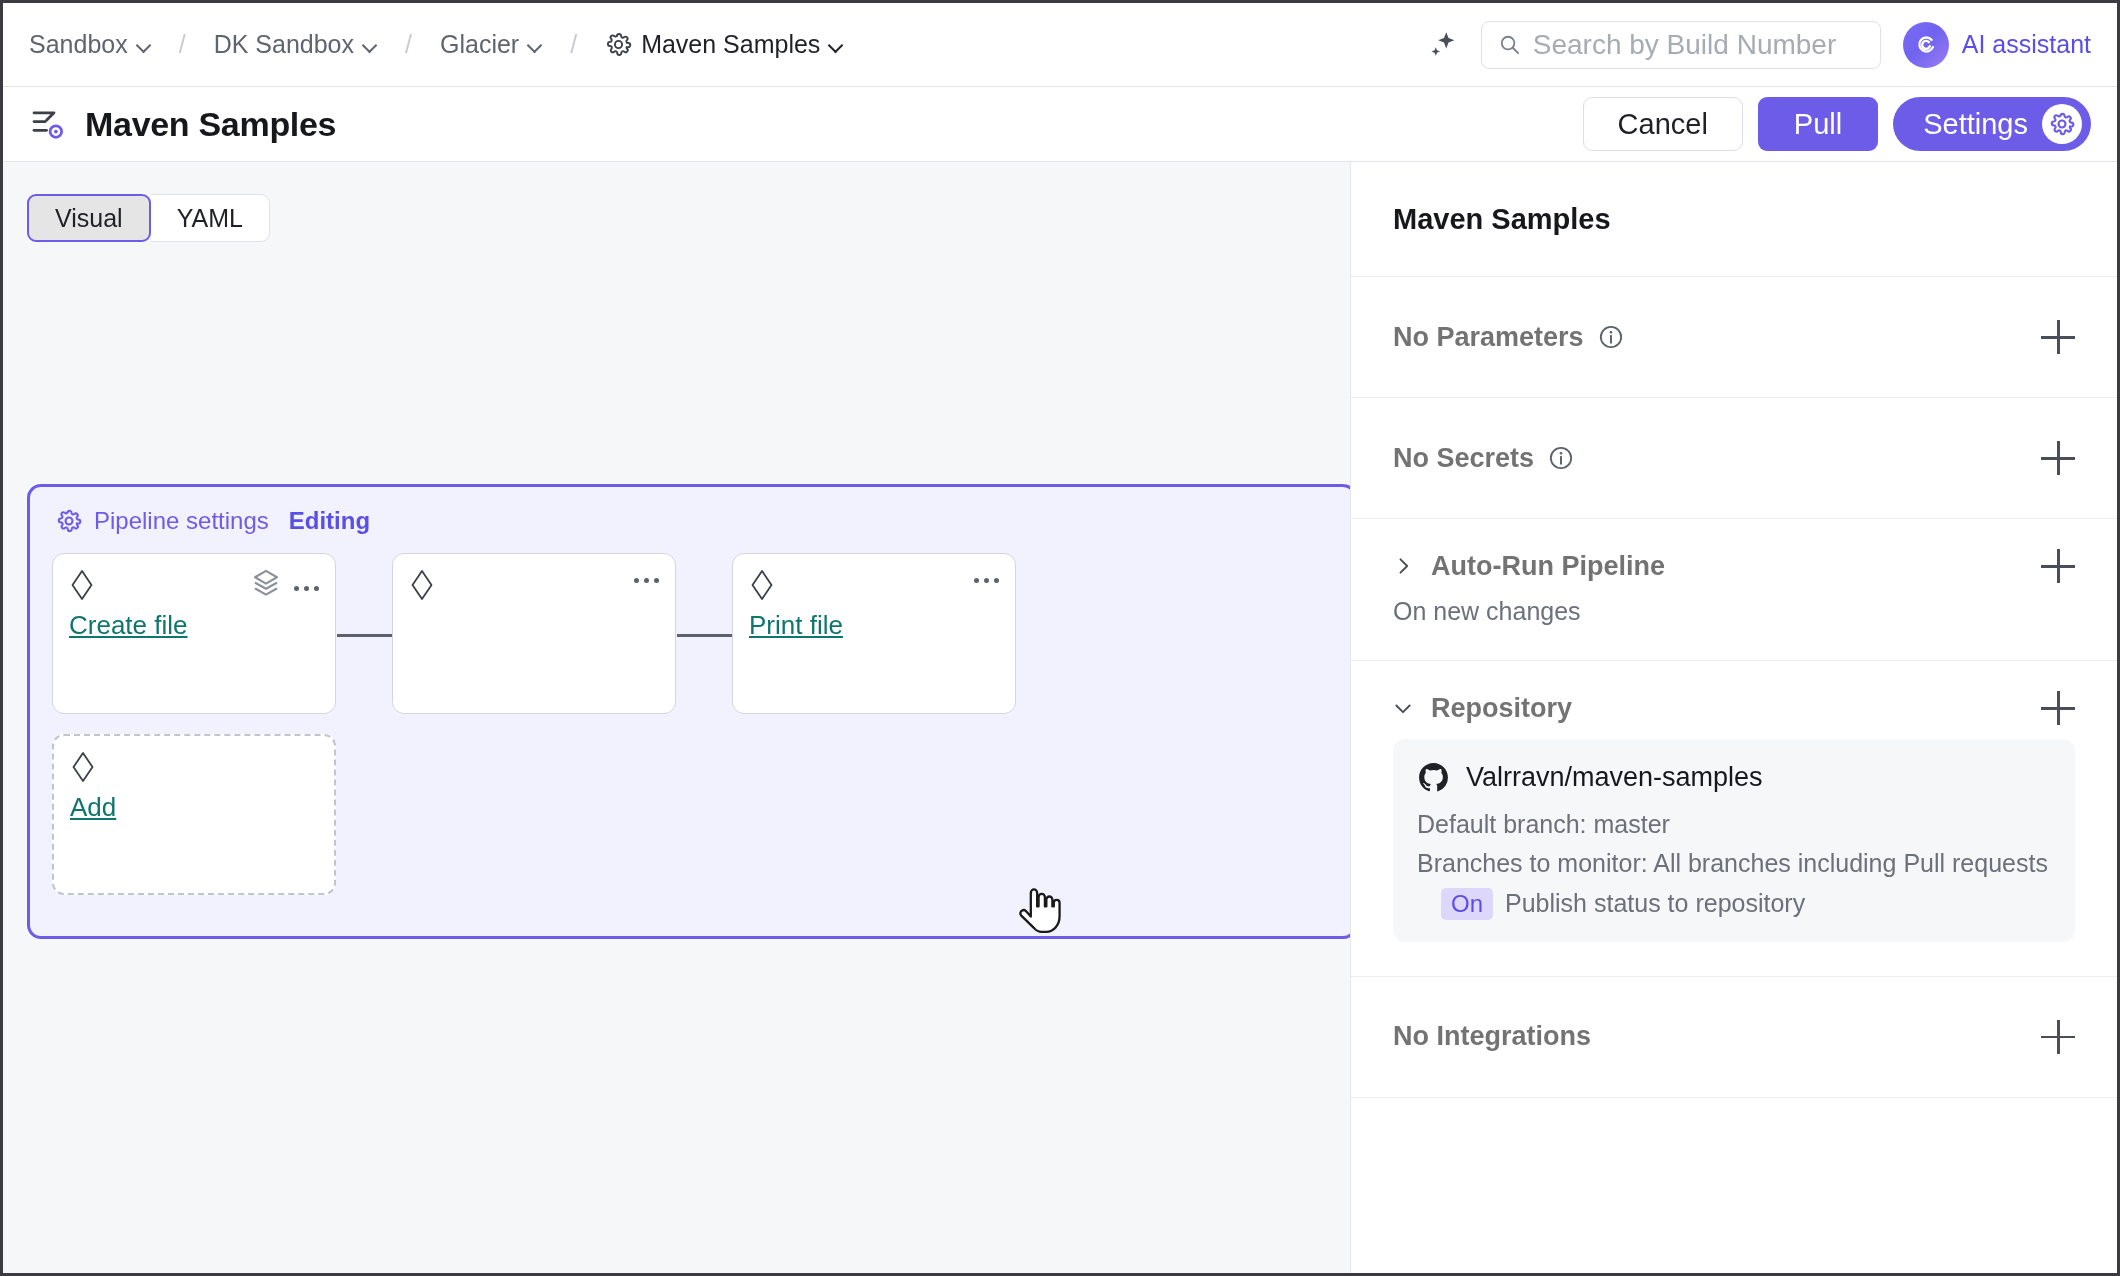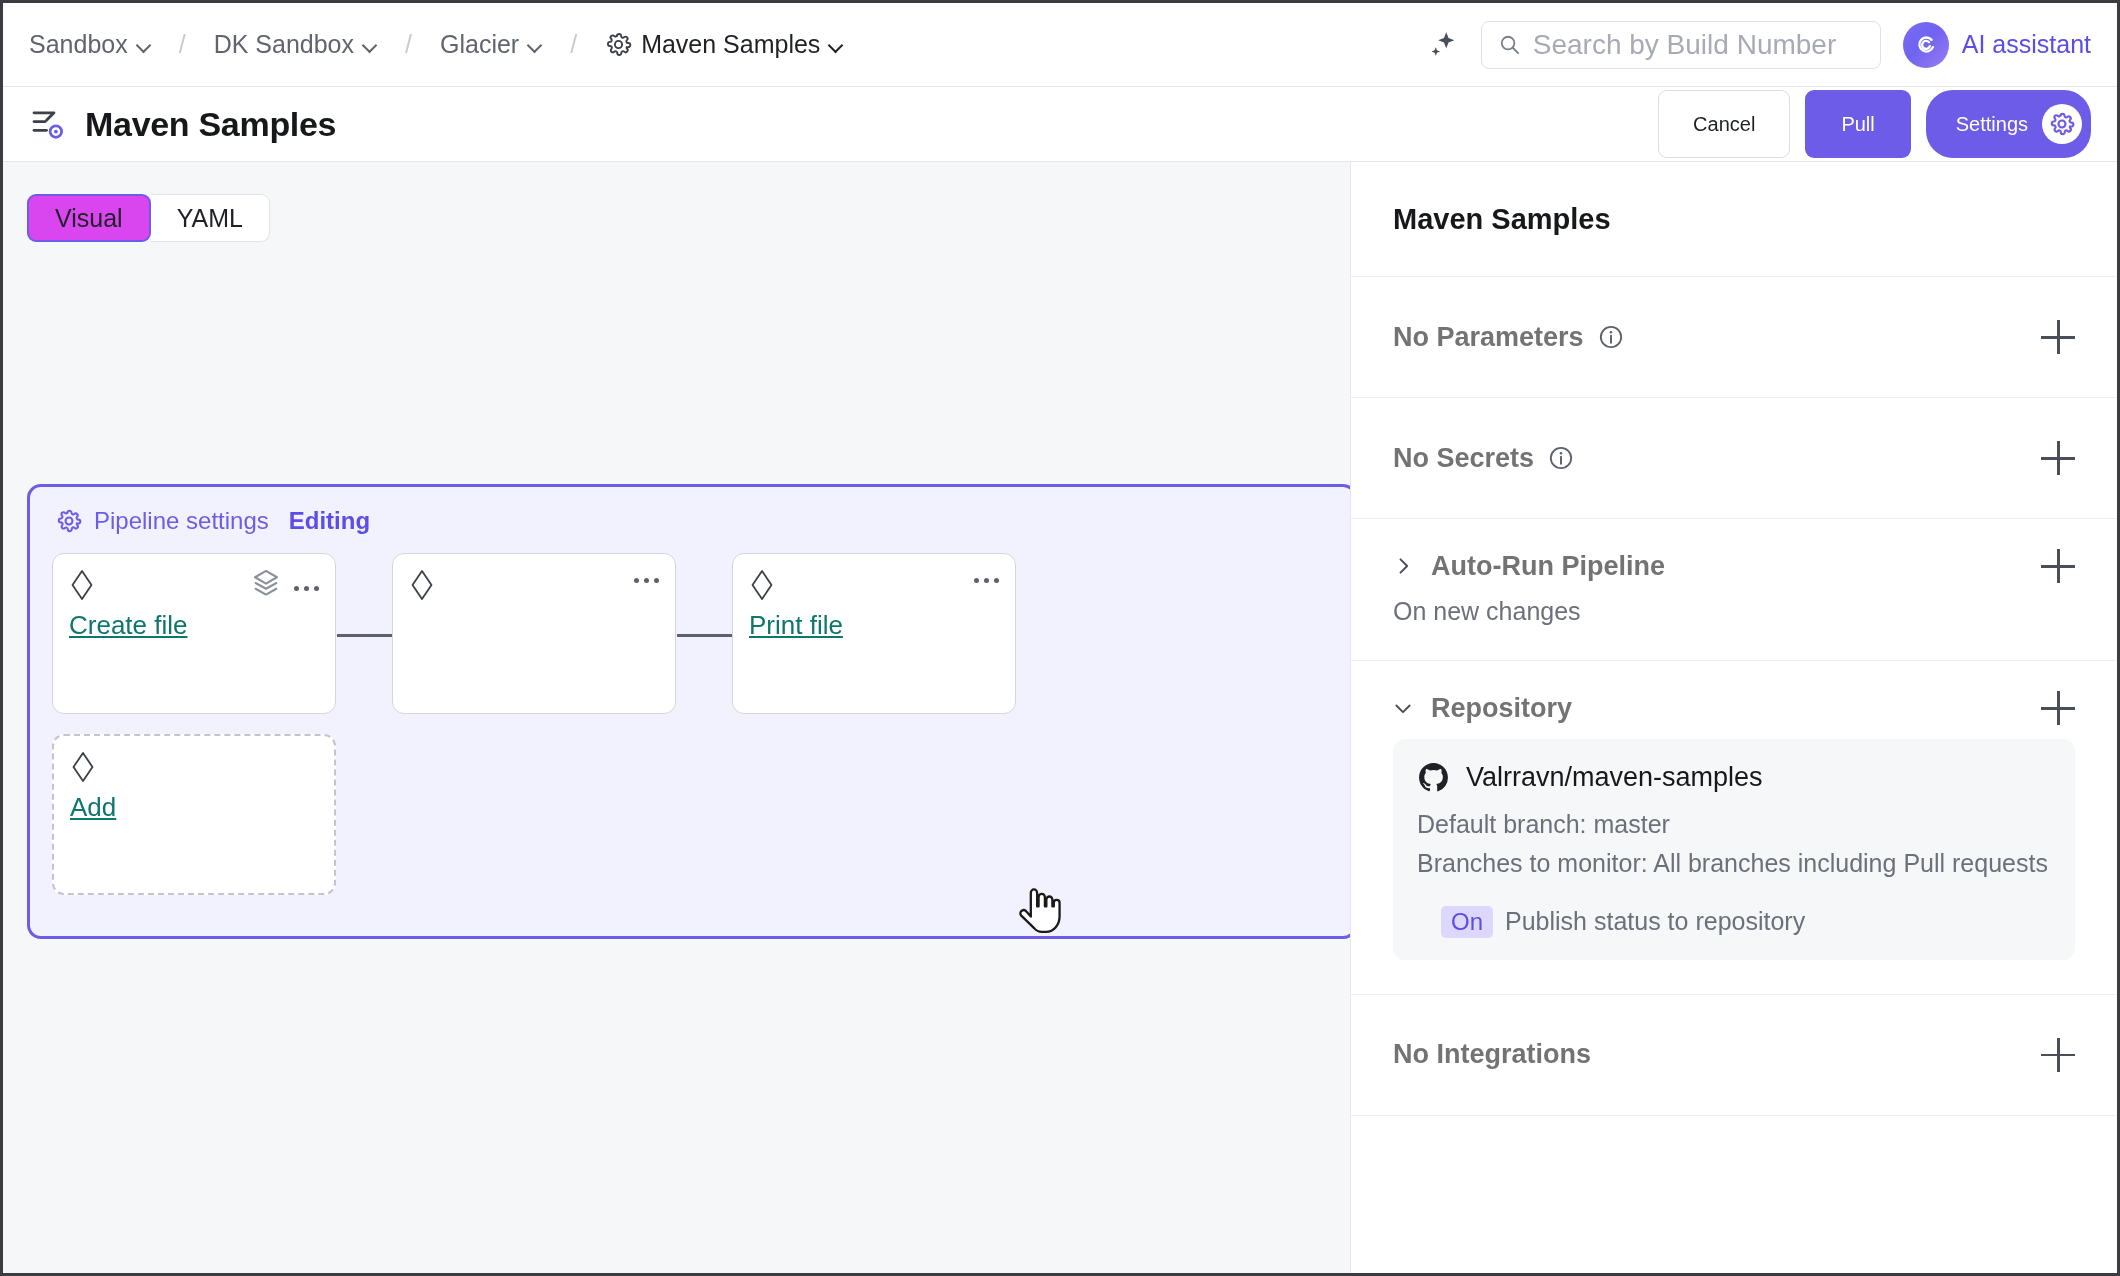--- a/index.html
+++ b/index.html
@@ -63,21 +63,21 @@
   .titlerow {
     height: 74px; flex: 0 0 74px;
     display: flex; align-items: center; padding: 0 26px;
     background: #fff;
   }
   .title-left { display: flex; align-items: center; gap: 16px; }
   .pipe-icon { width: 40px; height: 40px; position: relative; }
   .page-title { font-size: 34px; font-weight: bold; color: #17181c; letter-spacing: -0.3px; }
   .title-actions { margin-left: auto; display: flex; align-items: center; gap: 15px; }
   .btn {
-    height: 68px; border-radius: 9px; font-size: 20px;
+    height: 54px; border-radius: 9px; font-size: 29px;
     display: inline-flex; align-items: center; justify-content: center;
     cursor: pointer; border: none; font-family: "Liberation Sans", sans-serif;
     padding: 0 28px; white-space: nowrap;
   }
   .btn-cancel { background: #fff; color: #1f2126; border: 1.5px solid #dcdee3; padding: 0 34px; }
   .btn-primary { background: #6c5ce7; color: #fff; padding: 0 36px; }
   .btn-settings {
     background: #6c5ce7; color: #fff; border-radius: 27px;
     padding: 0 9px 0 30px; gap: 14px;
   }
@@ -100,21 +100,21 @@
   }
   .tab {
     height: 48px; font-size: 25px; color: #1f2126;
     display: flex; align-items: center; justify-content: center;
     padding: 0 26px; cursor: pointer; background: #fff;
     border: 1.5px solid #e0e2e7;
   }
   .tab:first-child { border-radius: 9px 0 0 9px; }
   .tab:last-child { border-radius: 0 9px 9px 0; border-left: none; }
   .tab.selected {
-    background: #d946ef; border: 2.5px solid #6c5ce7; border-radius: 9px;
+    background: #e5e5e5; border: 2.5px solid #6c5ce7; border-radius: 9px;
     z-index: 2; position: relative;
   }
 
   .pipeline-box {
     position: absolute; left: 24px; top: 322px;
     width: 1330px; height: 455px;
     border: 3px solid #6c5ce7; border-radius: 14px;
     background: #f2f1fe;
   }
   .pipeline-head {
@@ -174,21 +174,21 @@
   .sec-collapsible { padding-top: 30px; }
   .sec-head { display: flex; align-items: center; gap: 18px; }
   .repo-card {
     background: #f6f7f9; border-radius: 12px; padding: 22px 24px 22px 24px;
     margin: 14px 0 34px 0;
   }
   .repo-name-row { display: flex; align-items: center; gap: 16px; margin-bottom: 14px; }
   .gh-icon { width: 33px; height: 33px; flex: 0 0 auto; }
   .repo-name { font-size: 27px; color: #17181c; }
   .repo-line { font-size: 25px; color: #6b707a; line-height: 1.33; margin-bottom: 6px; }
-  .repo-status { display: flex; align-items: baseline; gap: 12px; margin-top: 24px; padding-left: 24px; }
+  .repo-status { display: flex; align-items: baseline; gap: 12px; margin-top: 6px; padding-left: 24px; }
   .on-badge {
     background: #ddd8fb; color: #5b4ee8; font-size: 24px;
     border-radius: 5px; padding: 2px 10px; display: inline-block;
   }
 </style>
 </head>
 <body>
 
 <div class="window">
 

